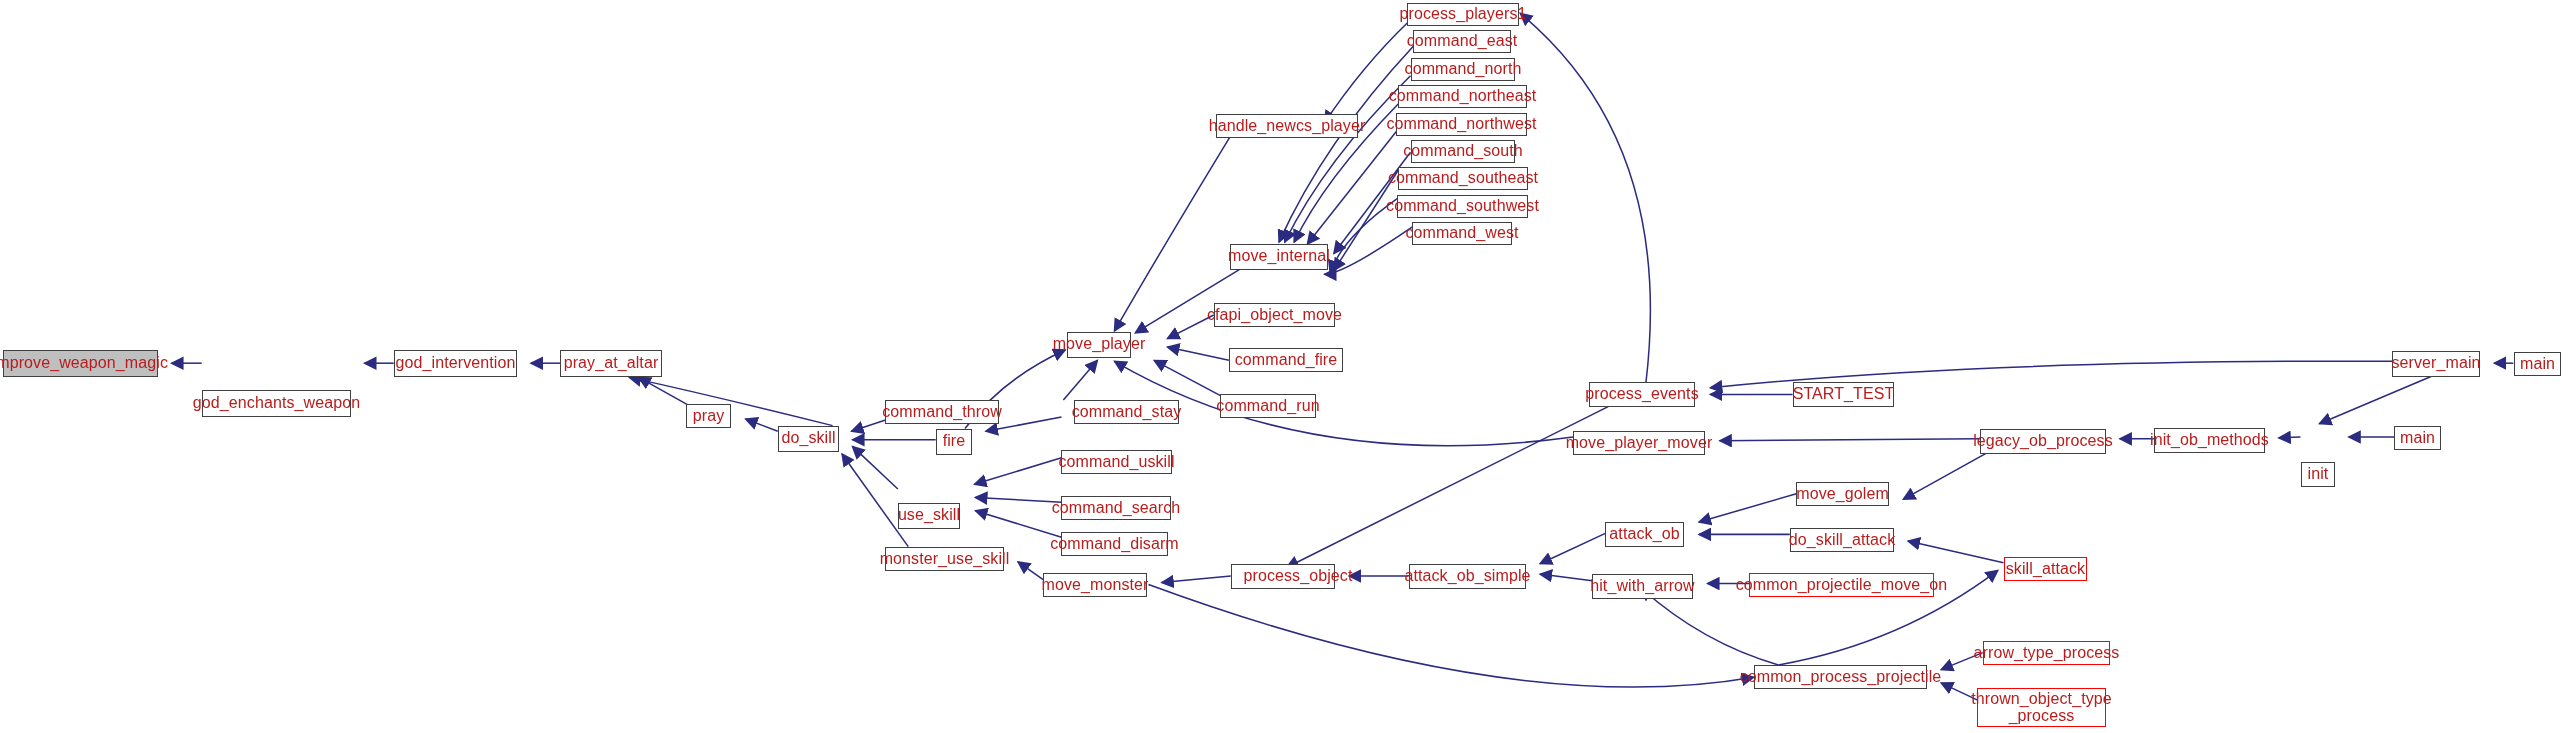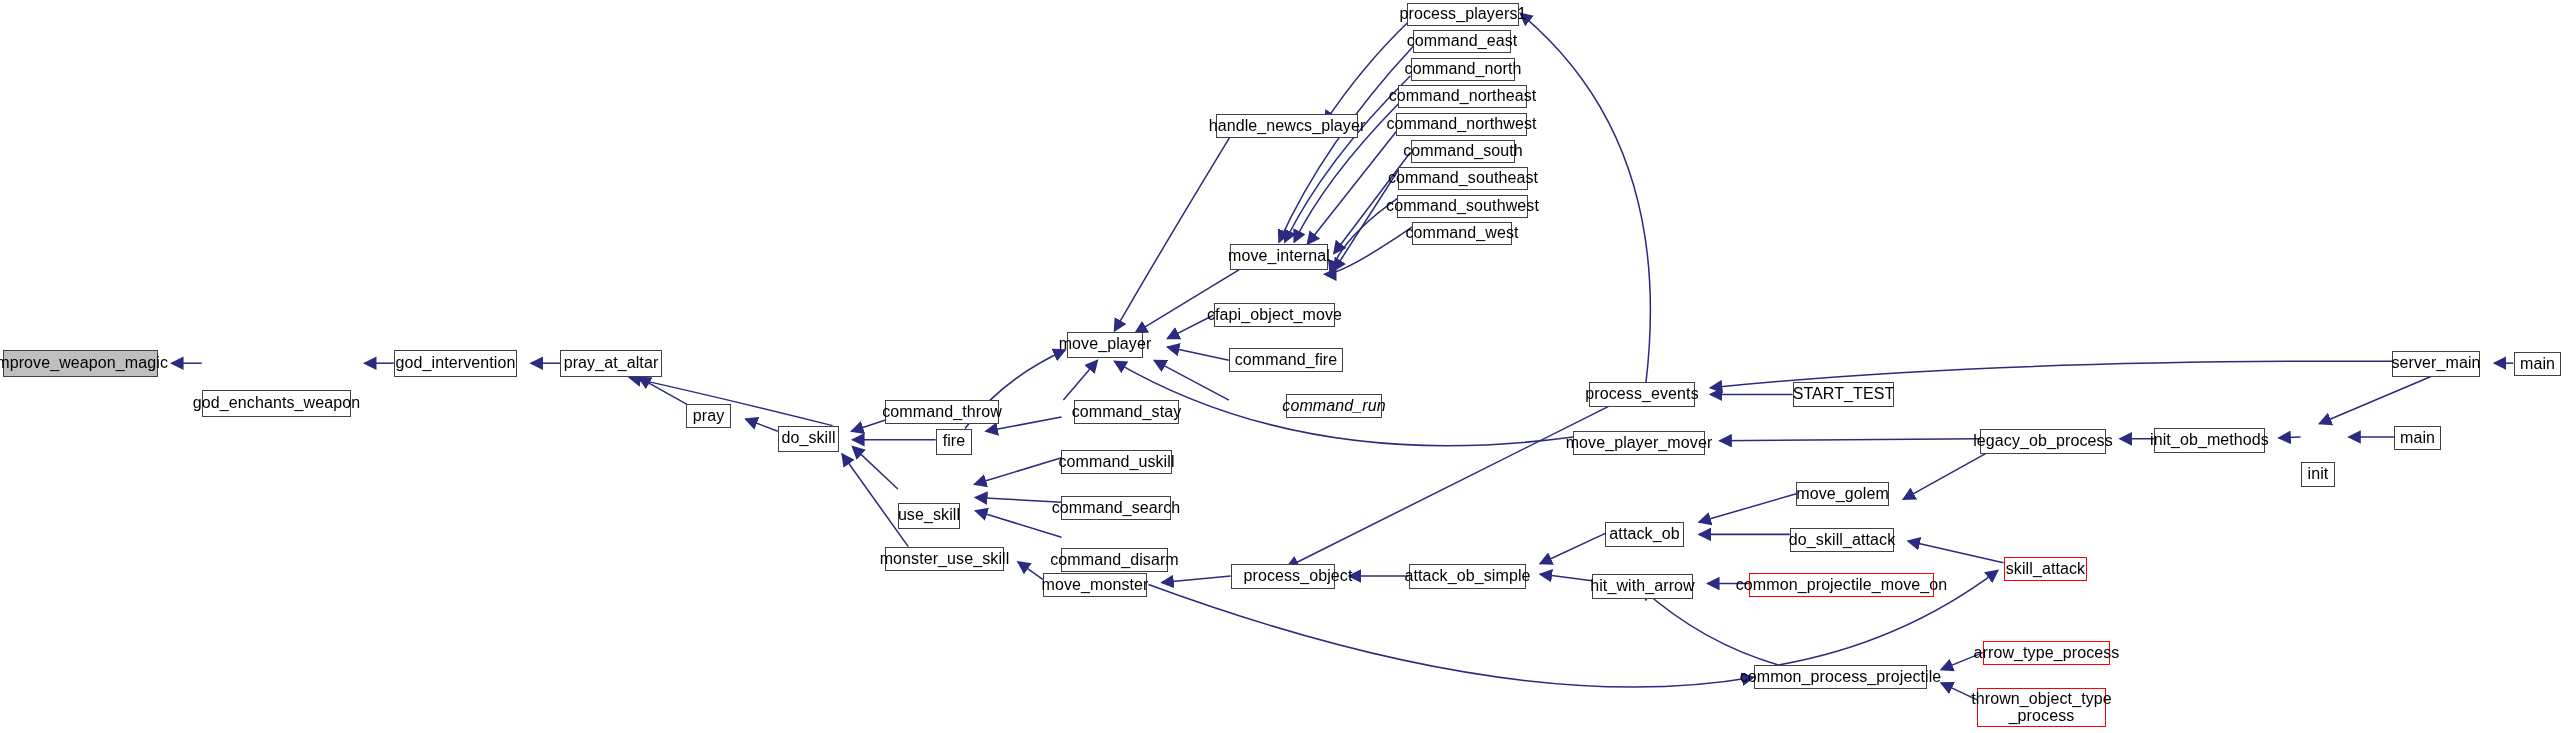--- a/index.html
+++ b/index.html
@@ -15,21 +15,21 @@
   svg.edges{position:absolute;left:0;top:0;width:2576px;height:733px;pointer-events:none;}
   .node{
     position:absolute;
     box-sizing:border-box;
     display:flex;
     align-items:center;
     justify-content:center;
     text-align:center;
     background:#ffffff;
     border:0.9px solid #404040;
-    color:#000000;
+    color:#b91c1c;
     font-size:16px;
     line-height:1.05;
     white-space:pre-line;
     letter-spacing:0.1px;
   }
   .node.hl{ background:#bfbfbf; border:0.9px solid #404040; }
   .node.red{ border:0.9px solid #ff0000; }
 </style>
 </head>
 <body>
@@ -105,28 +105,28 @@
       <div class="node" style="left: 202px; top: 350px; width: 149px; height: 26.5px; margin-top: 40px;">god_enchants_weapon</div>
       <div class="node" style="left: 394px; top: 350px; width: 123px; height: 26.5px;">god_intervention</div>
       <div class="node" style="left: 560px; top: 350px; width: 102px; height: 26.5px;">pray_at_altar</div>
       <div class="node" style="left: 686px; top: 404px; width: 45px; height: 24px;">pray</div>
       <div class="node" style="left: 778px; top: 426px; width: 61px; height: 25.5px;">do_skill</div>
       <div class="node" style="left: 885px; top: 400px; width: 114px; height: 24px;">command_throw</div>
       <div class="node" style="left: 936px; top: 429px; width: 36px; height: 25.5px;">fire</div>
       <div class="node" style="left: 1061px; top: 400px; width: 105px; height: 24px; margin-left: 13px;">command_stay</div>
       <div class="node" style="left: 1061px; top: 450px; width: 111px; height: 24px;">command_uskill</div>
       <div class="node" style="left: 1061px; top: 496px; width: 110px; height: 24px;">command_search</div>
-      <div class="node" style="left: 1061px; top: 532px; width: 107px; height: 24px; margin-top: 16px;">command_disarm</div>
+      <div class="node" style="left: 1061px; top: 532px; width: 107px; height: 24px;">command_disarm</div>
       <div class="node" style="left: 898px; top: 503px; width: 62px; height: 25.5px;">use_skill</div>
       <div class="node" style="left: 885px; top: 547px; width: 119px; height: 24px;">monster_use_skill</div>
       <div class="node" style="left: 1043px; top: 573px; width: 104px; height: 24px;">move_monster</div>
-      <div class="node" style="left: 1067px; top: 332px; width: 76px; height: 25.5px;">move_player</div>
+      <div class="node" style="left: 1067px; top: 332px; width: 64px; height: 25.5px;">move_player</div>
       <div class="node" style="left: 1214px; top: 303px; width: 121px; height: 24px;">cfapi_object_move</div>
       <div class="node" style="left: 1229px; top: 348px; width: 114px; height: 24px;">command_fire</div>
-      <div class="node" style="left: 1286px; top: 394px; width: 96px; height: 24px; font-style: italic;">command_run</div>
+      <div class="node" style="left: 1220px; top: 394px; width: 96px; height: 24px;">command_run</div>
       <div class="node" style="left: 1230px; top: 244px; width: 98px; height: 25.5px;">move_internal</div>
       <div class="node" style="left: 1216px; top: 114px; width: 142px; height: 24px;">handle_newcs_player</div>
       <div class="node" style="left: 1407px; top: 2.8px; width: 112px; height: 23px;">process_players1</div>
       <div class="node" style="left: 1413px; top: 30px; width: 98px; height: 23px;">command_east</div>
       <div class="node" style="left: 1411px; top: 58px; width: 104px; height: 23px;">command_north</div>
       <div class="node" style="left: 1398px; top: 85px; width: 129px; height: 23px;">command_northeast</div>
       <div class="node" style="left: 1396px; top: 113px; width: 131px; height: 23px;">command_northwest</div>
       <div class="node" style="left: 1411px; top: 140px; width: 104px; height: 23px;">command_south</div>
       <div class="node" style="left: 1398px; top: 167px; width: 130px; height: 23px;">command_southeast</div>
       <div class="node" style="left: 1397px; top: 195px; width: 131px; height: 23px;">command_southwest</div>

